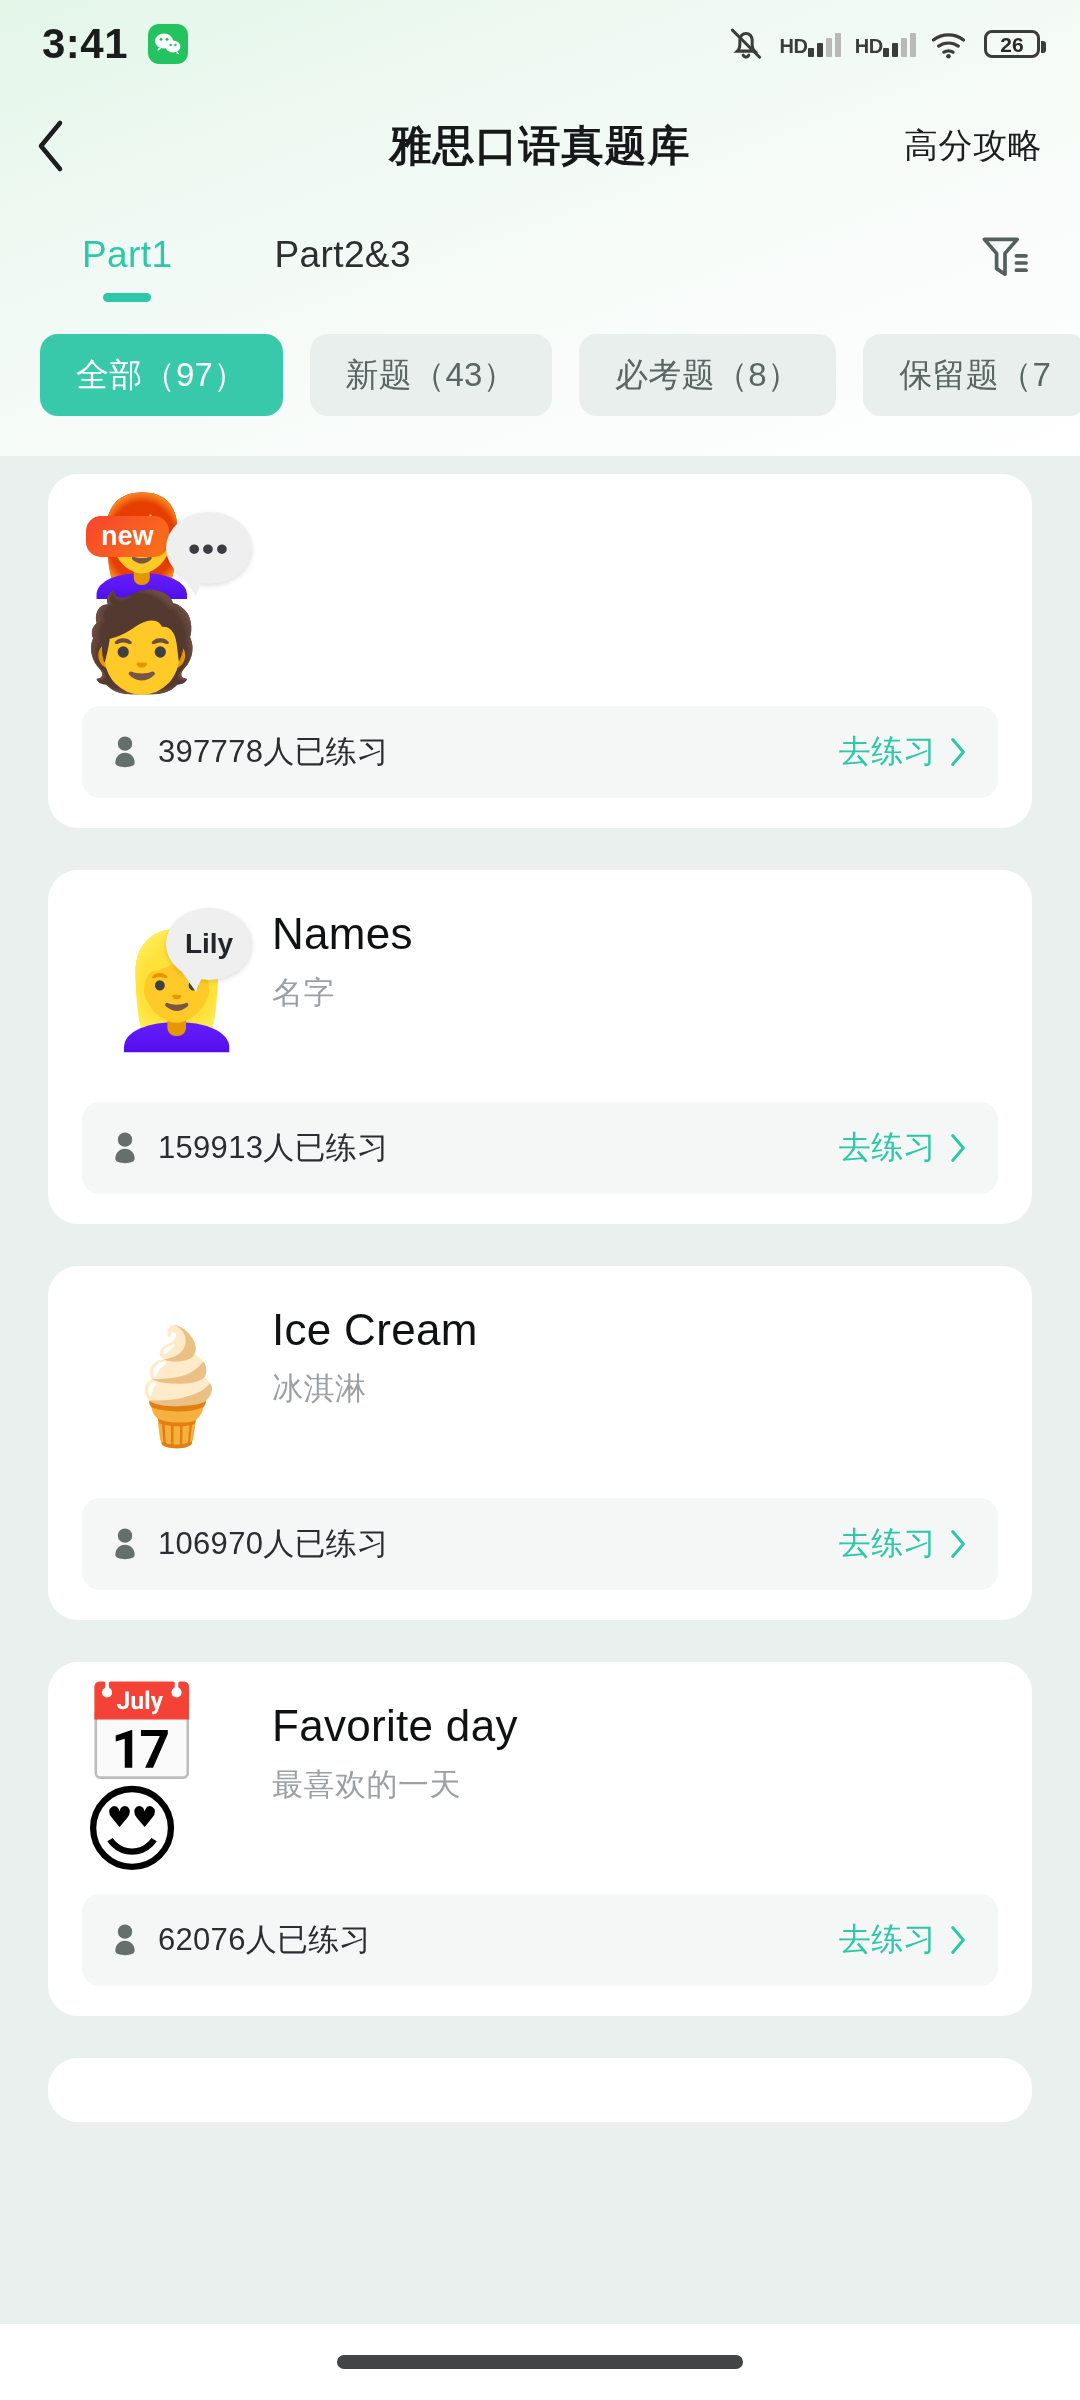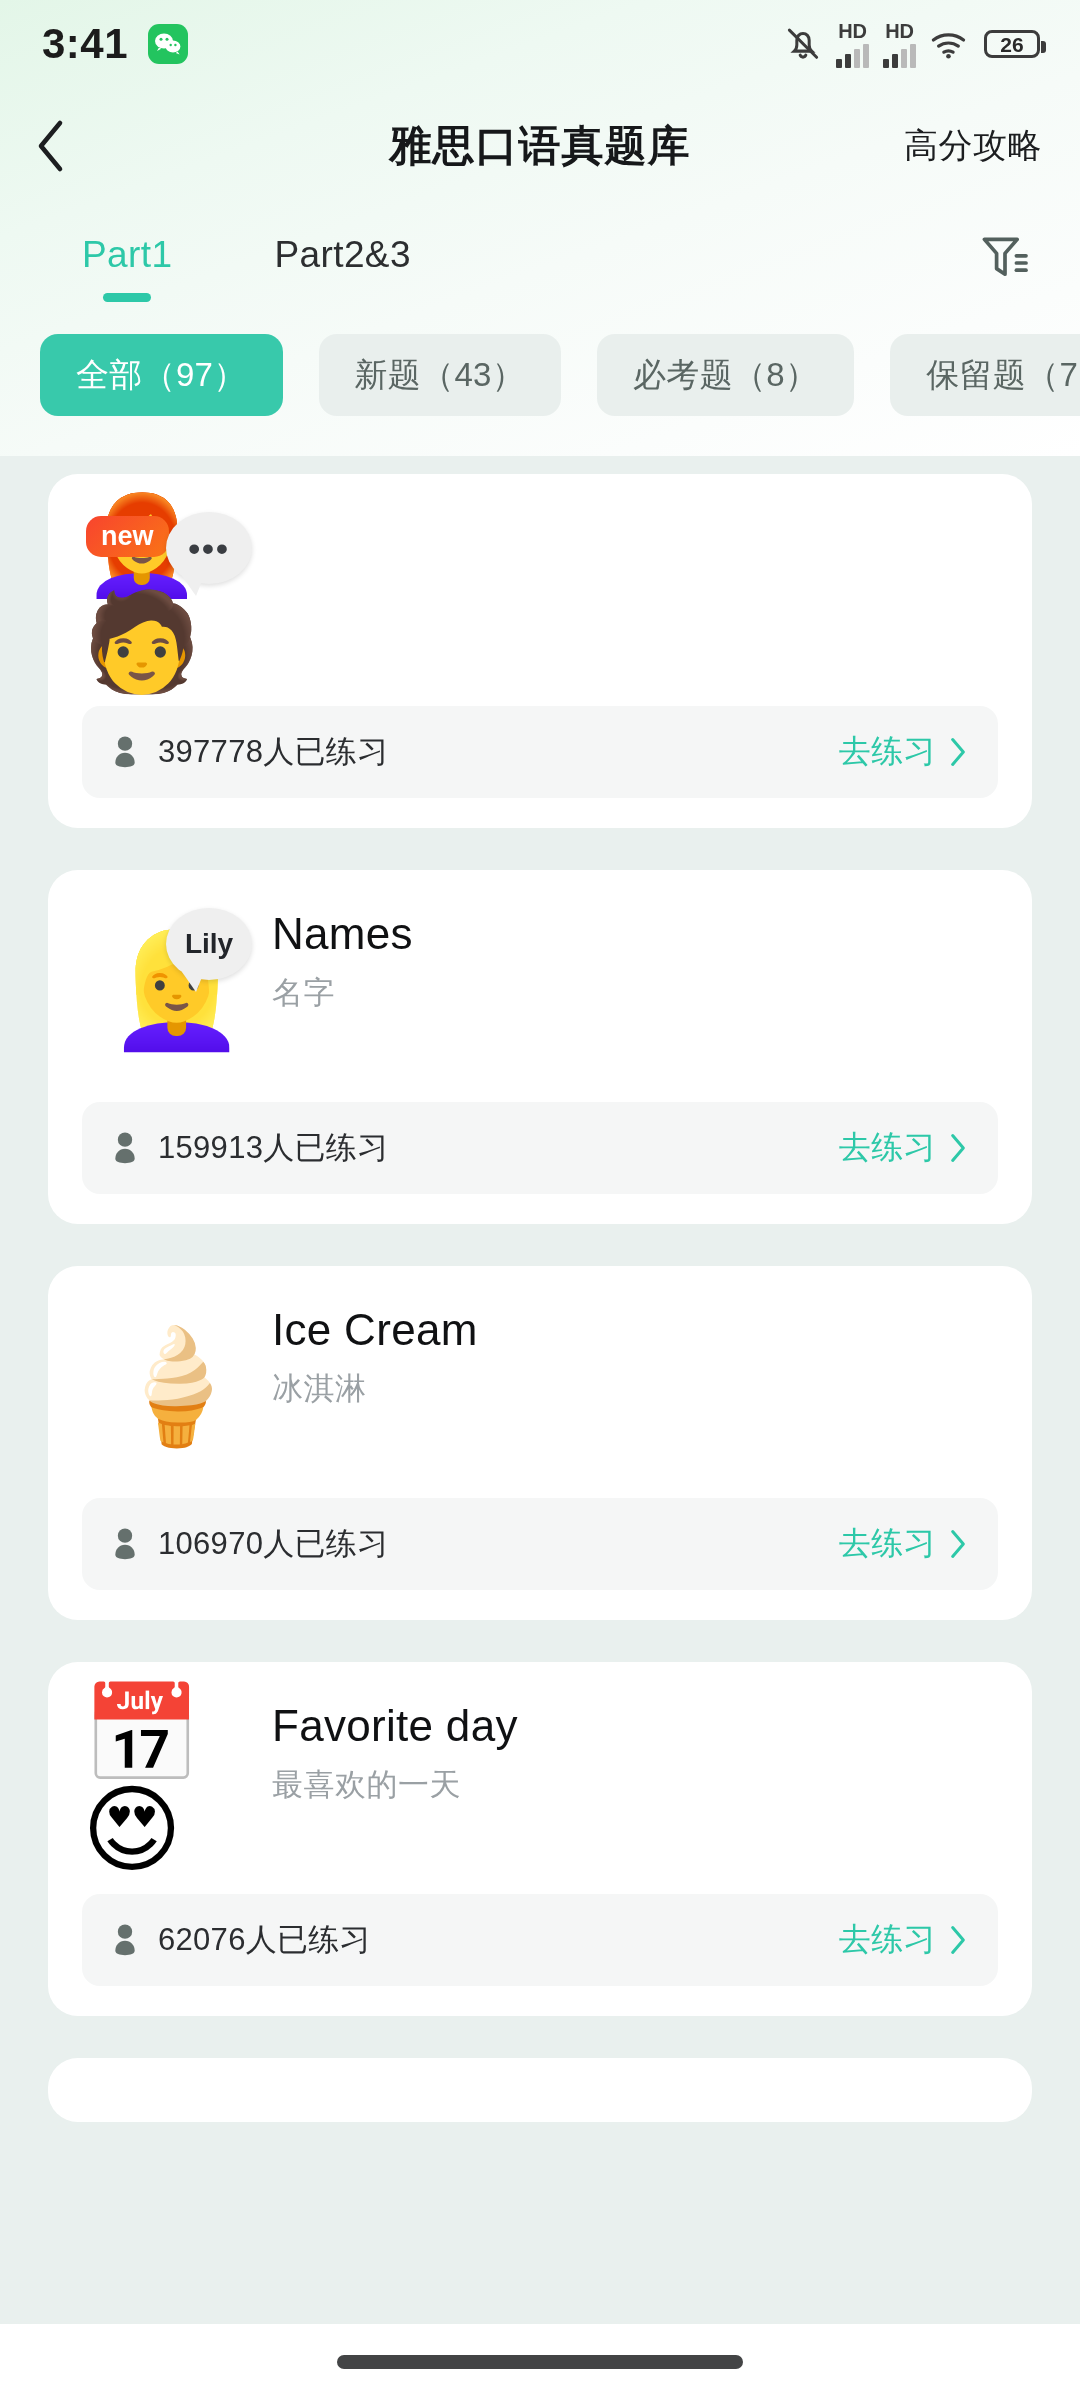--- a/index.html
+++ b/index.html
@@ -36,21 +36,21 @@
   }
   .sb-wechat {
     width: 40px; height: 40px; margin-left: 20px;
     background: #23c45f; border-radius: 11px;
     display: flex; align-items: center; justify-content: center;
     flex: 0 0 auto;
   }
   .sb-spacer { flex: 1 1 auto; }
   .sb-icons { display: flex; align-items: center; gap: 14px; }
   .sb-icons svg { display: block; }
-  .sb-hd { display: flex; flex-direction: column; align-items: center; }
+  .sb-hd { display: flex; flex-direction: row; align-items: flex-end; }
   .sb-hd-label {
     font-size: 20px; font-weight: 700; color: #3c3c3c;
     line-height: 1; margin-bottom: 1px; letter-spacing: -0.3px;
   }
   .sb-bars { display: flex; align-items: flex-end; gap: 3px; height: 26px; }
   .sb-bars i { width: 6px; background: #3c3c3c; border-radius: 1px; display: block; }
   .sb-bars i.b1 { height: 9px; }
   .sb-bars i.b2 { height: 14px; }
   .sb-bars i.b3 { height: 19px; background: #b9b9b9; }
   .sb-bars i.b4 { height: 24px; background: #b9b9b9; }
@@ -100,21 +100,21 @@
     bottom: -22px; width: 48px; height: 9px;
     background: #2dc8a8; border-radius: 5px;
   }
   .filter-btn {
     margin-left: auto; width: 76px; height: 76px;
     display: flex; align-items: center; justify-content: center;
   }
 
   
   .chips-row {
-    display: flex; align-items: center; gap: 36px;
+    display: flex; align-items: center; gap: 27px;
     padding: 24px 0 40px 40px;
     overflow: hidden; white-space: nowrap;
   }
   .chip {
     flex: 0 0 auto;
     height: 82px; padding: 0 36px;
     border-radius: 18px;
     background: #e9efed; color: #5a6663;
     font-size: 33px; line-height: 82px;
     letter-spacing: 0.3px;

